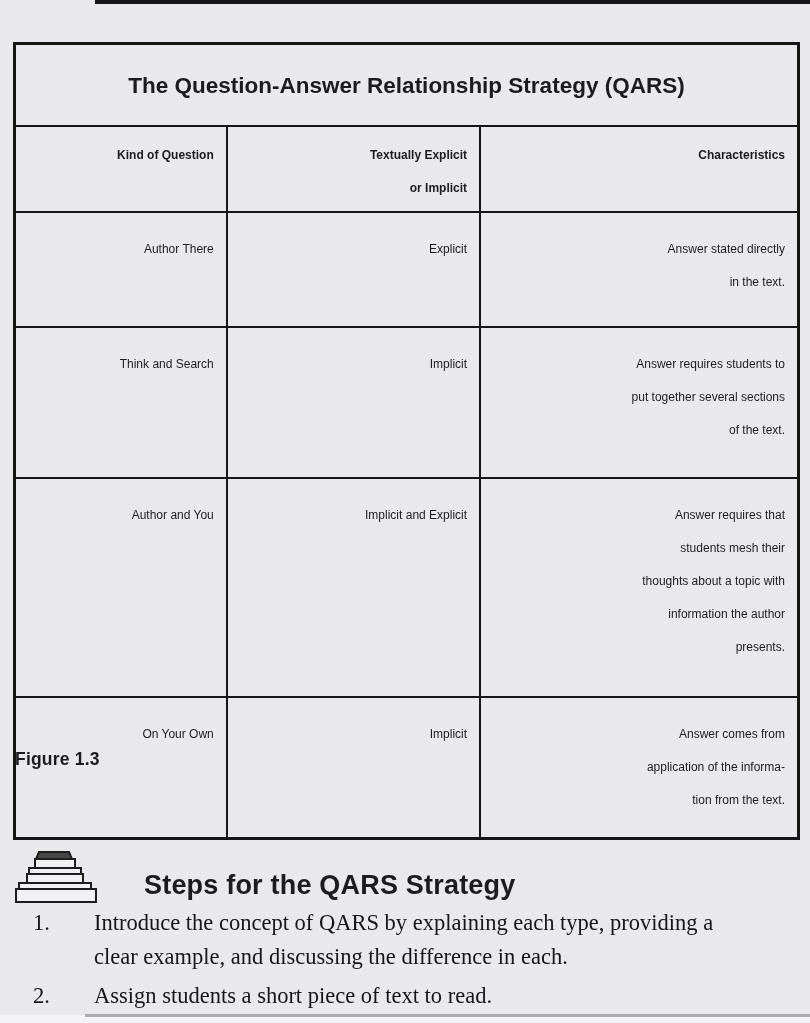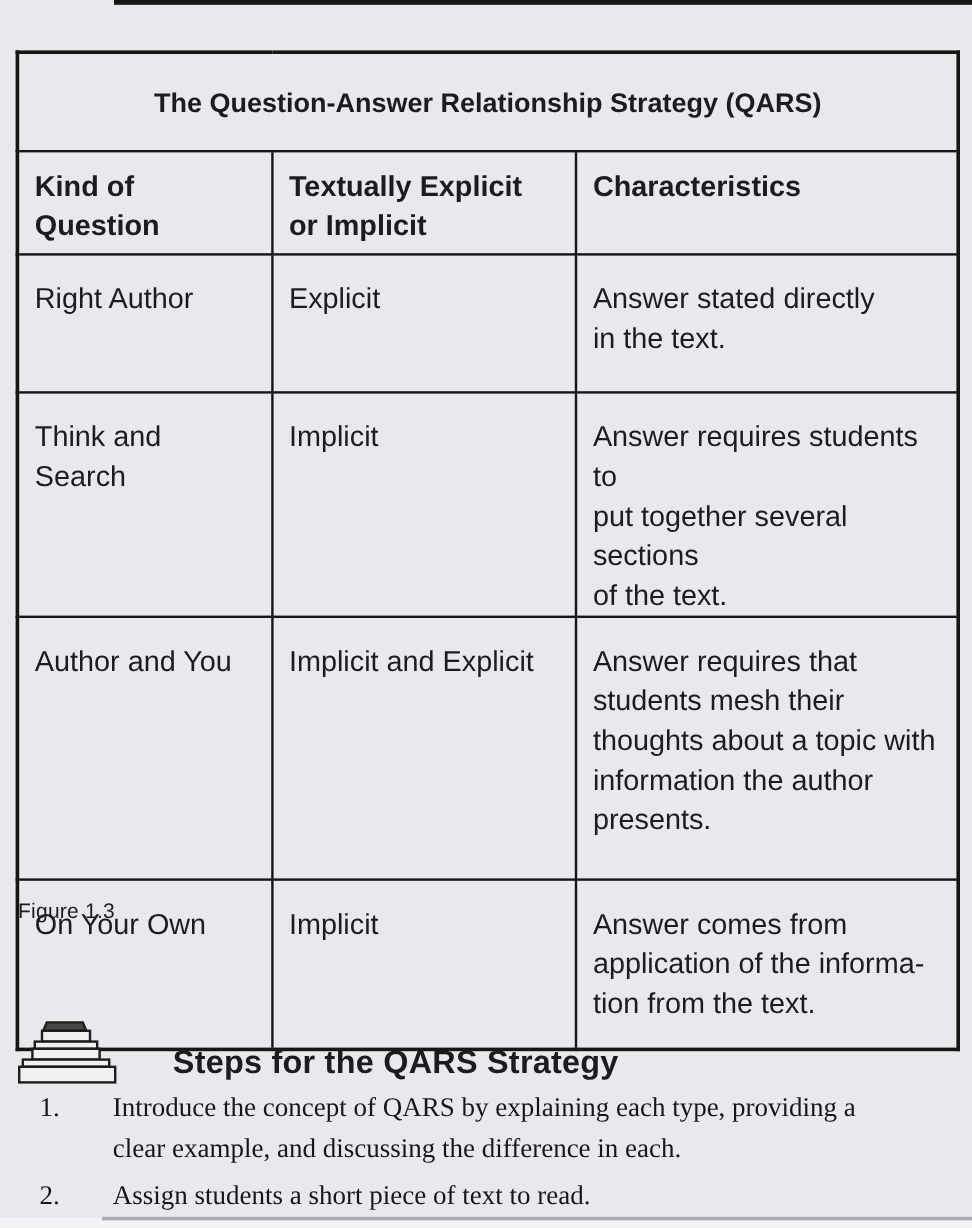--- a/index.html
+++ b/index.html
@@ -40,24 +40,25 @@
     left: 13px; top: 10px;
     width: 787px;
     border-collapse: collapse;
     table-layout: fixed;
     background: transparent;
     margin-top: 32px;
   }
   table.qars td {
     border: 2px solid #161616;
     vertical-align: top;
-    font-size: 24px;
+    font-size: 12px;
     line-height: 33px;
     padding: 20px 12px 0 13px;
     white-space: pre-line;
+    text-align: right;
   }
   table.qars .title-cell {
     border: 2px solid #161616;
     text-align: center;
     vertical-align: middle;
     font-weight: bold;
     font-size: 22.5px;
     height: 80px;
     padding: 0 10px;
     white-space: normal;
@@ -72,21 +73,21 @@
   table.qars tr.r3 td { height: 197px; }
   table.qars tr.r4 td { height: 119px; }
   table.qars { border: 3px solid #161616; }
   .col-kind  { width: 212px; }
   .col-type  { width: 253px; }
   .col-char  { width: 318px; }
 
   .figure-caption {
     position: absolute;
     left: 15px; top: 749px;
-    font-weight: normal;
+    font-weight: bold;
     font-size: 17.5px;
     letter-spacing: 0.2px;
   }
 
   
   .steps-head {
     position: absolute;
     left: 14px; top: 849px;
     display: flex;
     align-items: flex-end;
@@ -138,21 +139,21 @@
       <tr>
     <td class="title-cell" colspan="3">The Question-Answer Relationship Strategy (QARS)</td>
   </tr>
   <tr>
     <td class="head-cell">Kind of Question</td>
     <td class="head-cell">Textually Explicit
 or Implicit</td>
     <td class="head-cell">Characteristics</td>
   </tr>
   <tr class="r1">
-    <td>Right Author</td>
+    <td>Author There</td>
     <td>Explicit</td>
     <td>Answer stated directly
 in the text.</td>
   </tr>
   <tr class="r2">
     <td>Think and Search</td>
     <td>Implicit</td>
     <td>Answer requires students to
 put together several sections
 of the text.</td>

